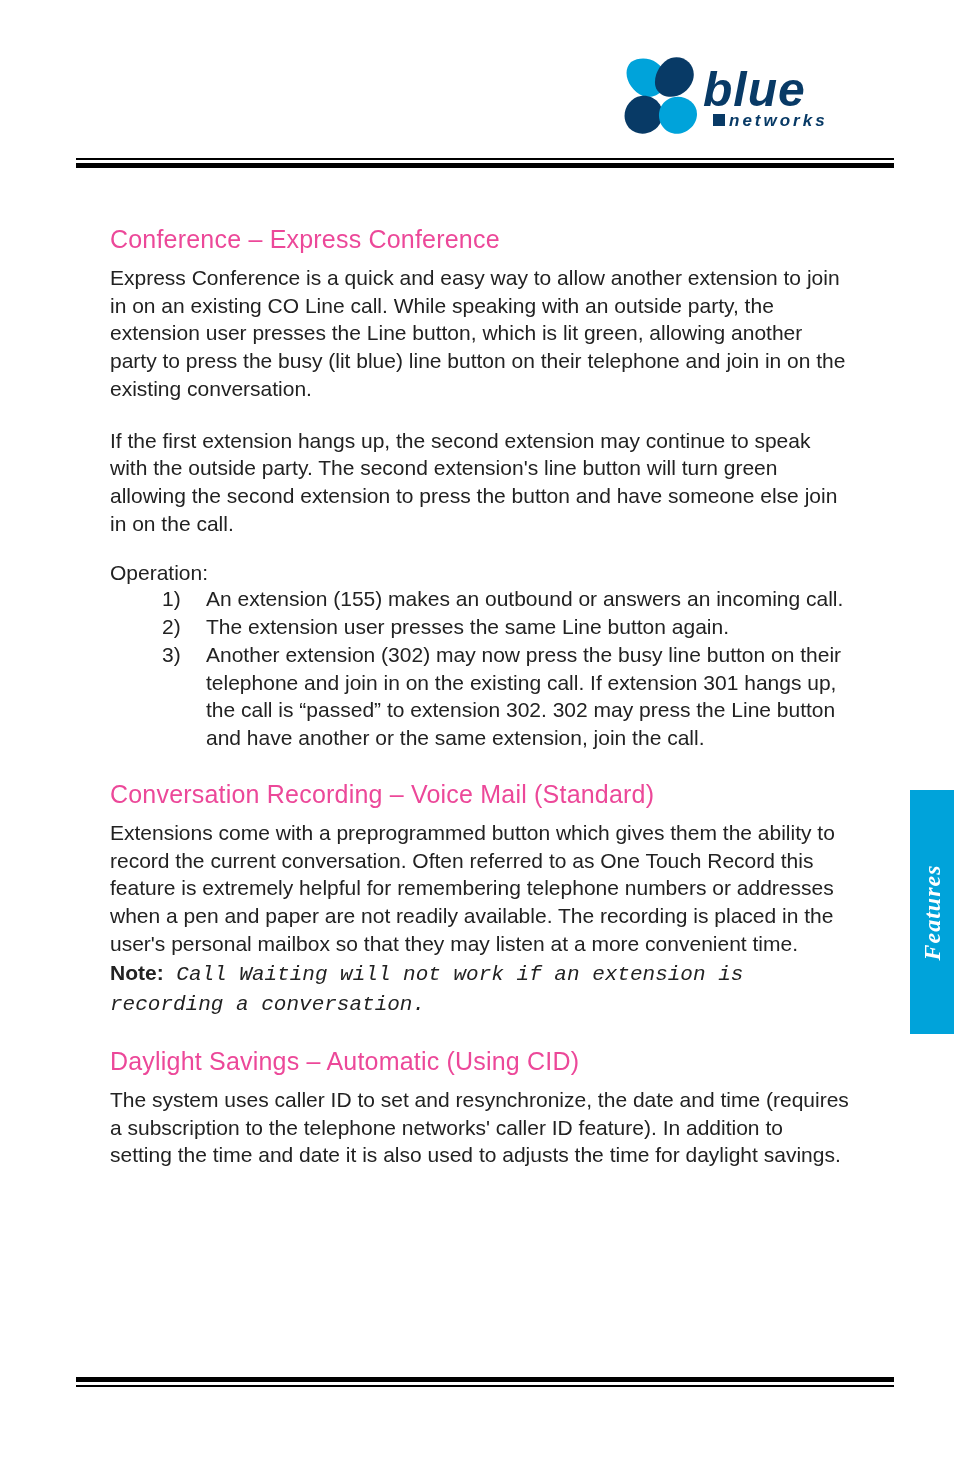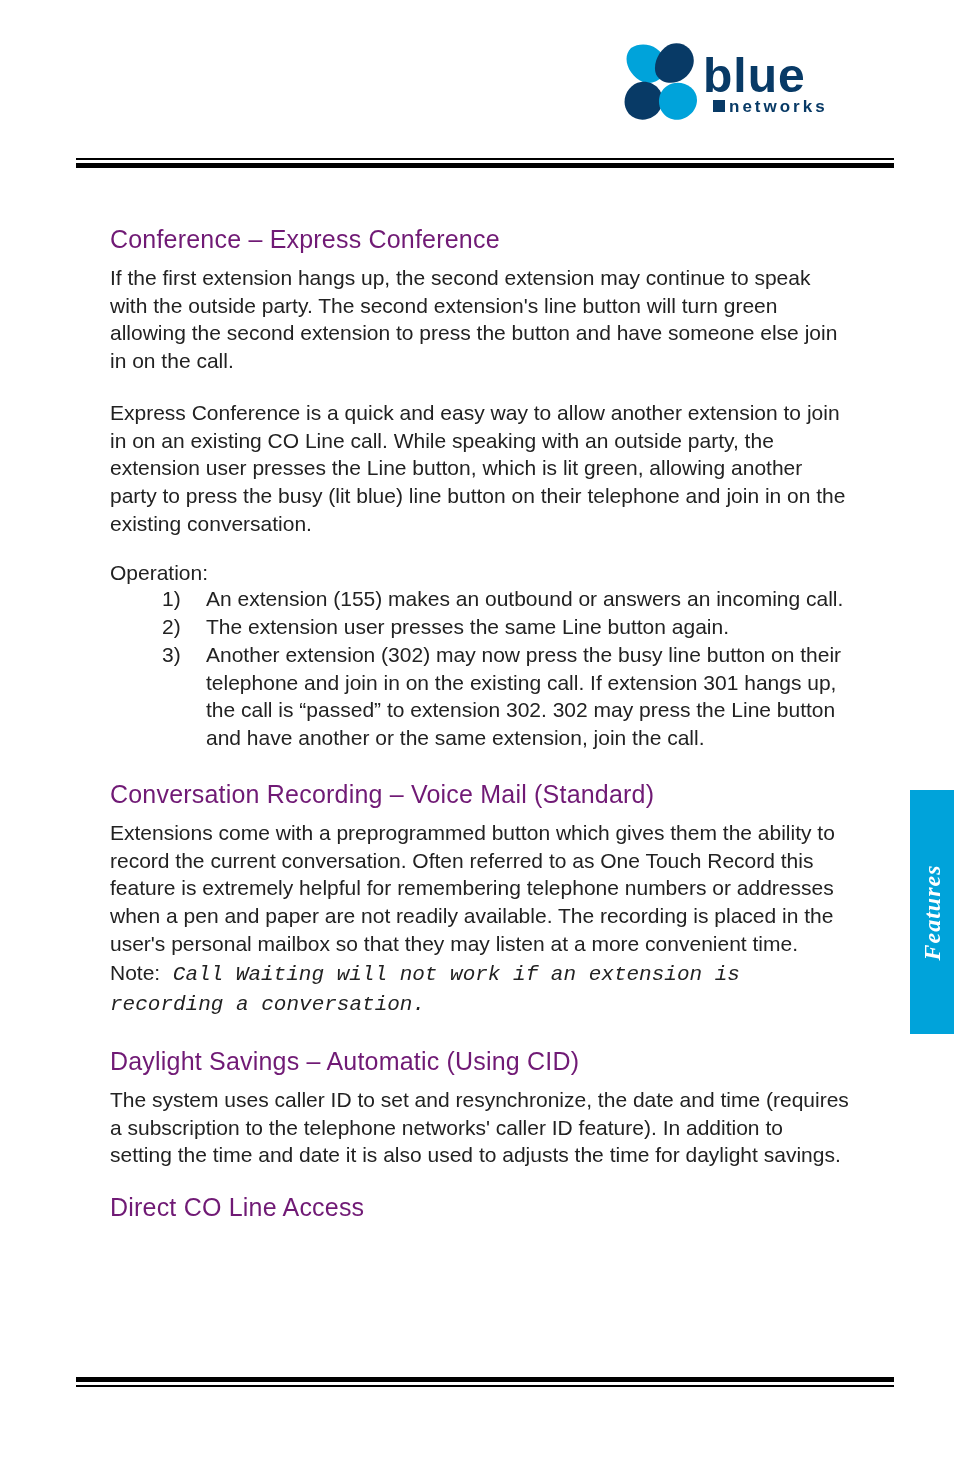--- a/index.html
+++ b/index.html
@@ -1,32 +1,32 @@
 <!DOCTYPE html>
 <html><head>
 <meta charset="utf-8">
 <style>
   * { margin: 0; padding: 0; box-sizing: border-box; }
   html, body { width: 954px; height: 1475px; background: #fff; font-family: Verdana, Geneva, sans-serif; color: #222; }
   .page { position: relative; width: 954px; height: 1475px; }
   .header { position: relative; height: 160px; }
-  .logo { position: absolute; top: 42px; right: 78px; width: 255px; height: 80px; }
+  .logo { position: absolute; top: 56px; right: 78px; width: 255px; height: 80px; font-style: italic; }
   .rules-top { position: absolute; left: 76px; right: 60px; top: 158px; }
   .rule-thin { height: 2px; background: #000; }
   .rule-thick { height: 5px; background: #000; margin-top: 3px; }
   .content { position: absolute; left: 110px; top: 225px; width: 740px; }
-  h2.sec { font-weight: 400; font-size: 25px; color: #701a75; margin-bottom: 10px; letter-spacing: 0.2px; }
+  h2.sec { font-weight: 400; font-size: 25px; color: #ec4899; margin-bottom: 10px; letter-spacing: 0.2px; }
   p.body { font-size: 21px; line-height: 1.32; margin-bottom: 24px; }
   .oplabel { font-size: 21px; }
   ol.steps { list-style: none; margin-left: 52px; margin-bottom: 28px; }
   ol.steps li { font-size: 21px; line-height: 1.32; display: flex; }
   ol.steps li .num { min-width: 44px; }
   ol.steps li .txt { flex: 1; }
   .note-line { font-size: 21px; line-height: 1.32; margin-top: -22px; margin-bottom: 28px; }
-  .note-line .bold { font-weight: 400; }
+  .note-line .bold { font-weight: 700; }
   .note-line .ital { font-style: italic; font-family: Liberation Mono, monospace; }
   .side-tab { position: absolute; right: 0; top: 790px; width: 44px; height: 244px; background: #00A3DA; display: flex; align-items: center; justify-content: center; }
   .side-tab span { color: #fff; font-style: italic; font-weight: 700; font-size: 24px; transform: rotate(-90deg); white-space: nowrap; letter-spacing: 1px; font-family: Georgia, 'Times New Roman', serif; }
   .rules-bot { position: absolute; left: 76px; right: 60px; bottom: 88px; }
   .rule-thick-b { height: 5px; background: #000; }
   .rule-thin-b { height: 2px; background: #000; margin-top: 3px; }
 </style>
 </head>
 <body>
 
@@ -50,22 +50,22 @@
   </div>
 
   <div class="rules-top">
     <div class="rule-thin"></div>
     <div class="rule-thick"></div>
   </div>
 
   <div class="content">
 
     <h2 class="sec">Conference – Express Conference</h2>
+    <p class="body">Express Conference is a quick and easy way to allow another extension to join in on an existing CO Line call. While speaking with an outside party, the extension user presses the Line button, which is lit green, allowing another party to press the busy (lit blue) line button on their telephone and join in on the existing conversation.</p>
     <p class="body">If the first extension hangs up, the second extension may continue to speak with the outside party.  The second extension's line button will turn green allowing the second extension to press the button and have someone else join in on the call.</p>
-    <p class="body">Express Conference is a quick and easy way to allow another extension to join in on an existing CO Line call. While speaking with an outside party, the extension user presses the Line button, which is lit green, allowing another party to press the busy (lit blue) line button on their telephone and join in on the existing conversation.</p>
     <div class="oplabel">Operation:</div>
     <ol class="steps">
       <li>
           <span class="num">1)</span>
           <span class="txt">An extension (155) makes an outbound or answers an incoming call.</span>
         </li>
       <li>
           <span class="num">2)</span>
           <span class="txt">The extension user presses the same Line button again.</span>
         </li>
@@ -77,21 +77,20 @@
 
     <h2 class="sec">Conversation Recording – Voice Mail (Standard)</h2>
     <p class="body">Extensions come with a preprogrammed button which gives them the ability to record the current conversation.  Often referred to as One Touch Record this feature is extremely helpful for remembering telephone numbers or addresses when a pen and paper are not readily available.  The recording is placed in the user's personal mailbox so that they may listen at a more convenient time.</p>
     <p class="note-line">
       <span class="bold">Note:</span><span class="ital"> Call Waiting will not work if an extension is recording a conversation.</span>
     </p>
 
     <h2 class="sec">Daylight Savings – Automatic (Using CID)</h2>
     <p class="body">The system uses caller ID to set and resynchronize, the date and time (requires a subscription to the telephone networks' caller ID feature).  In addition to setting the time and date it is also used to adjusts the time for daylight savings.</p>
 
-    <h2 class="sec">Direct CO Line Access</h2>
 
   </div>
 
   <div class="side-tab">
     <span>Features</span>
   </div>
 
   <div class="rules-bot">
     <div class="rule-thick-b"></div>
     <div class="rule-thin-b"></div>

